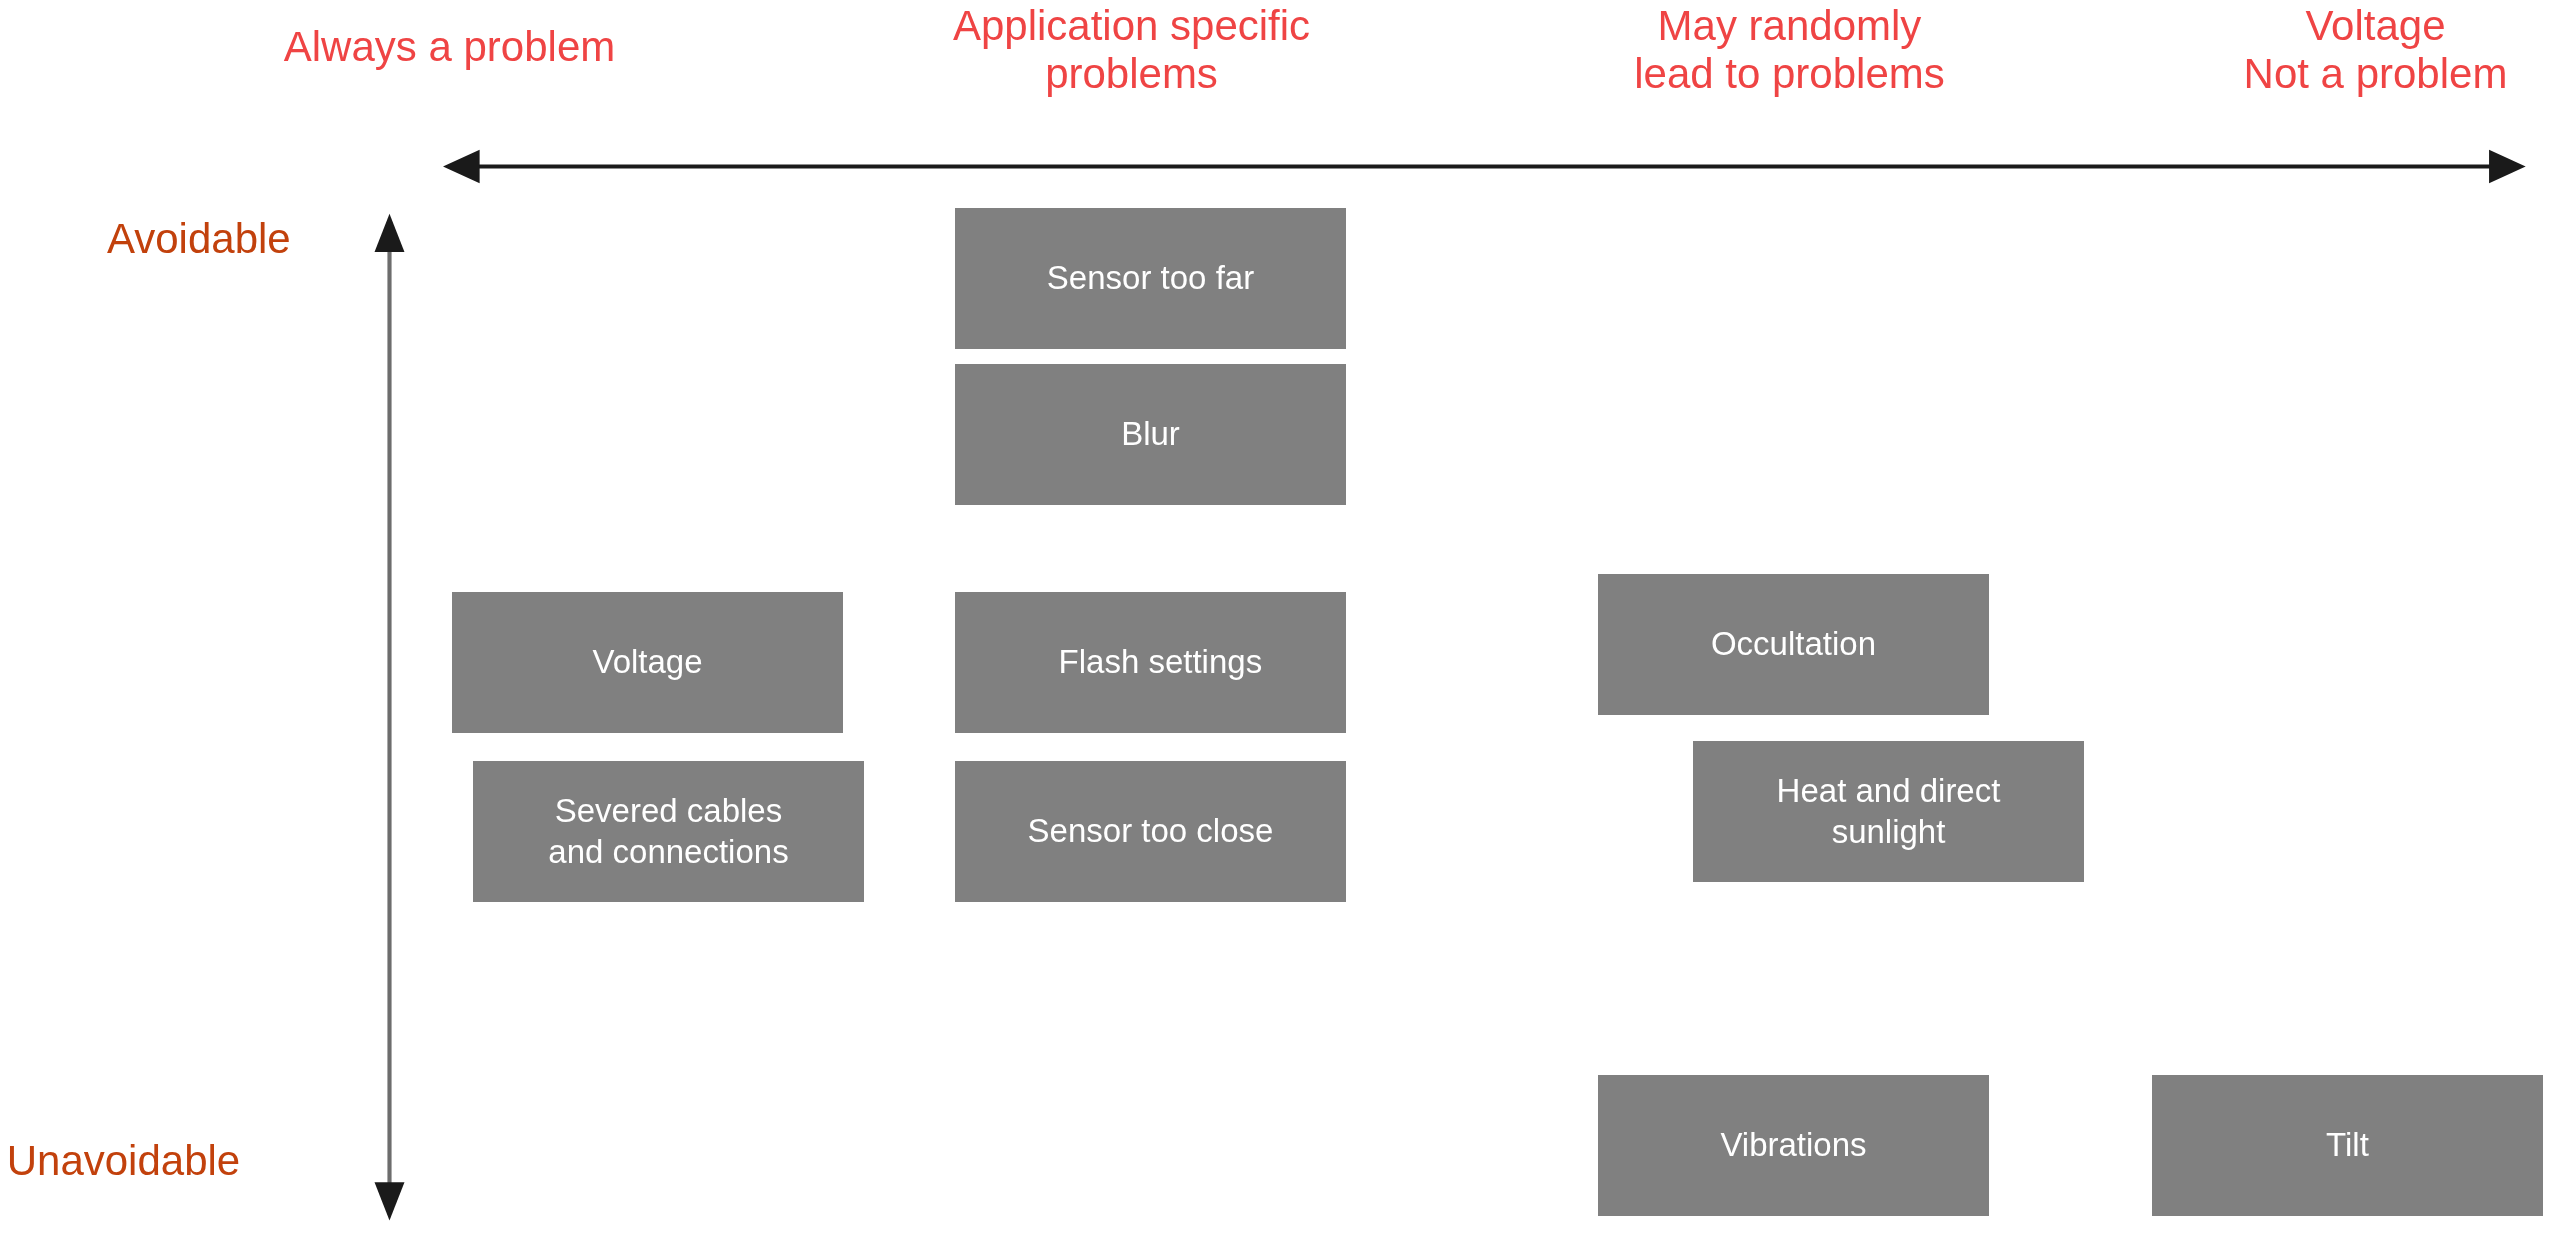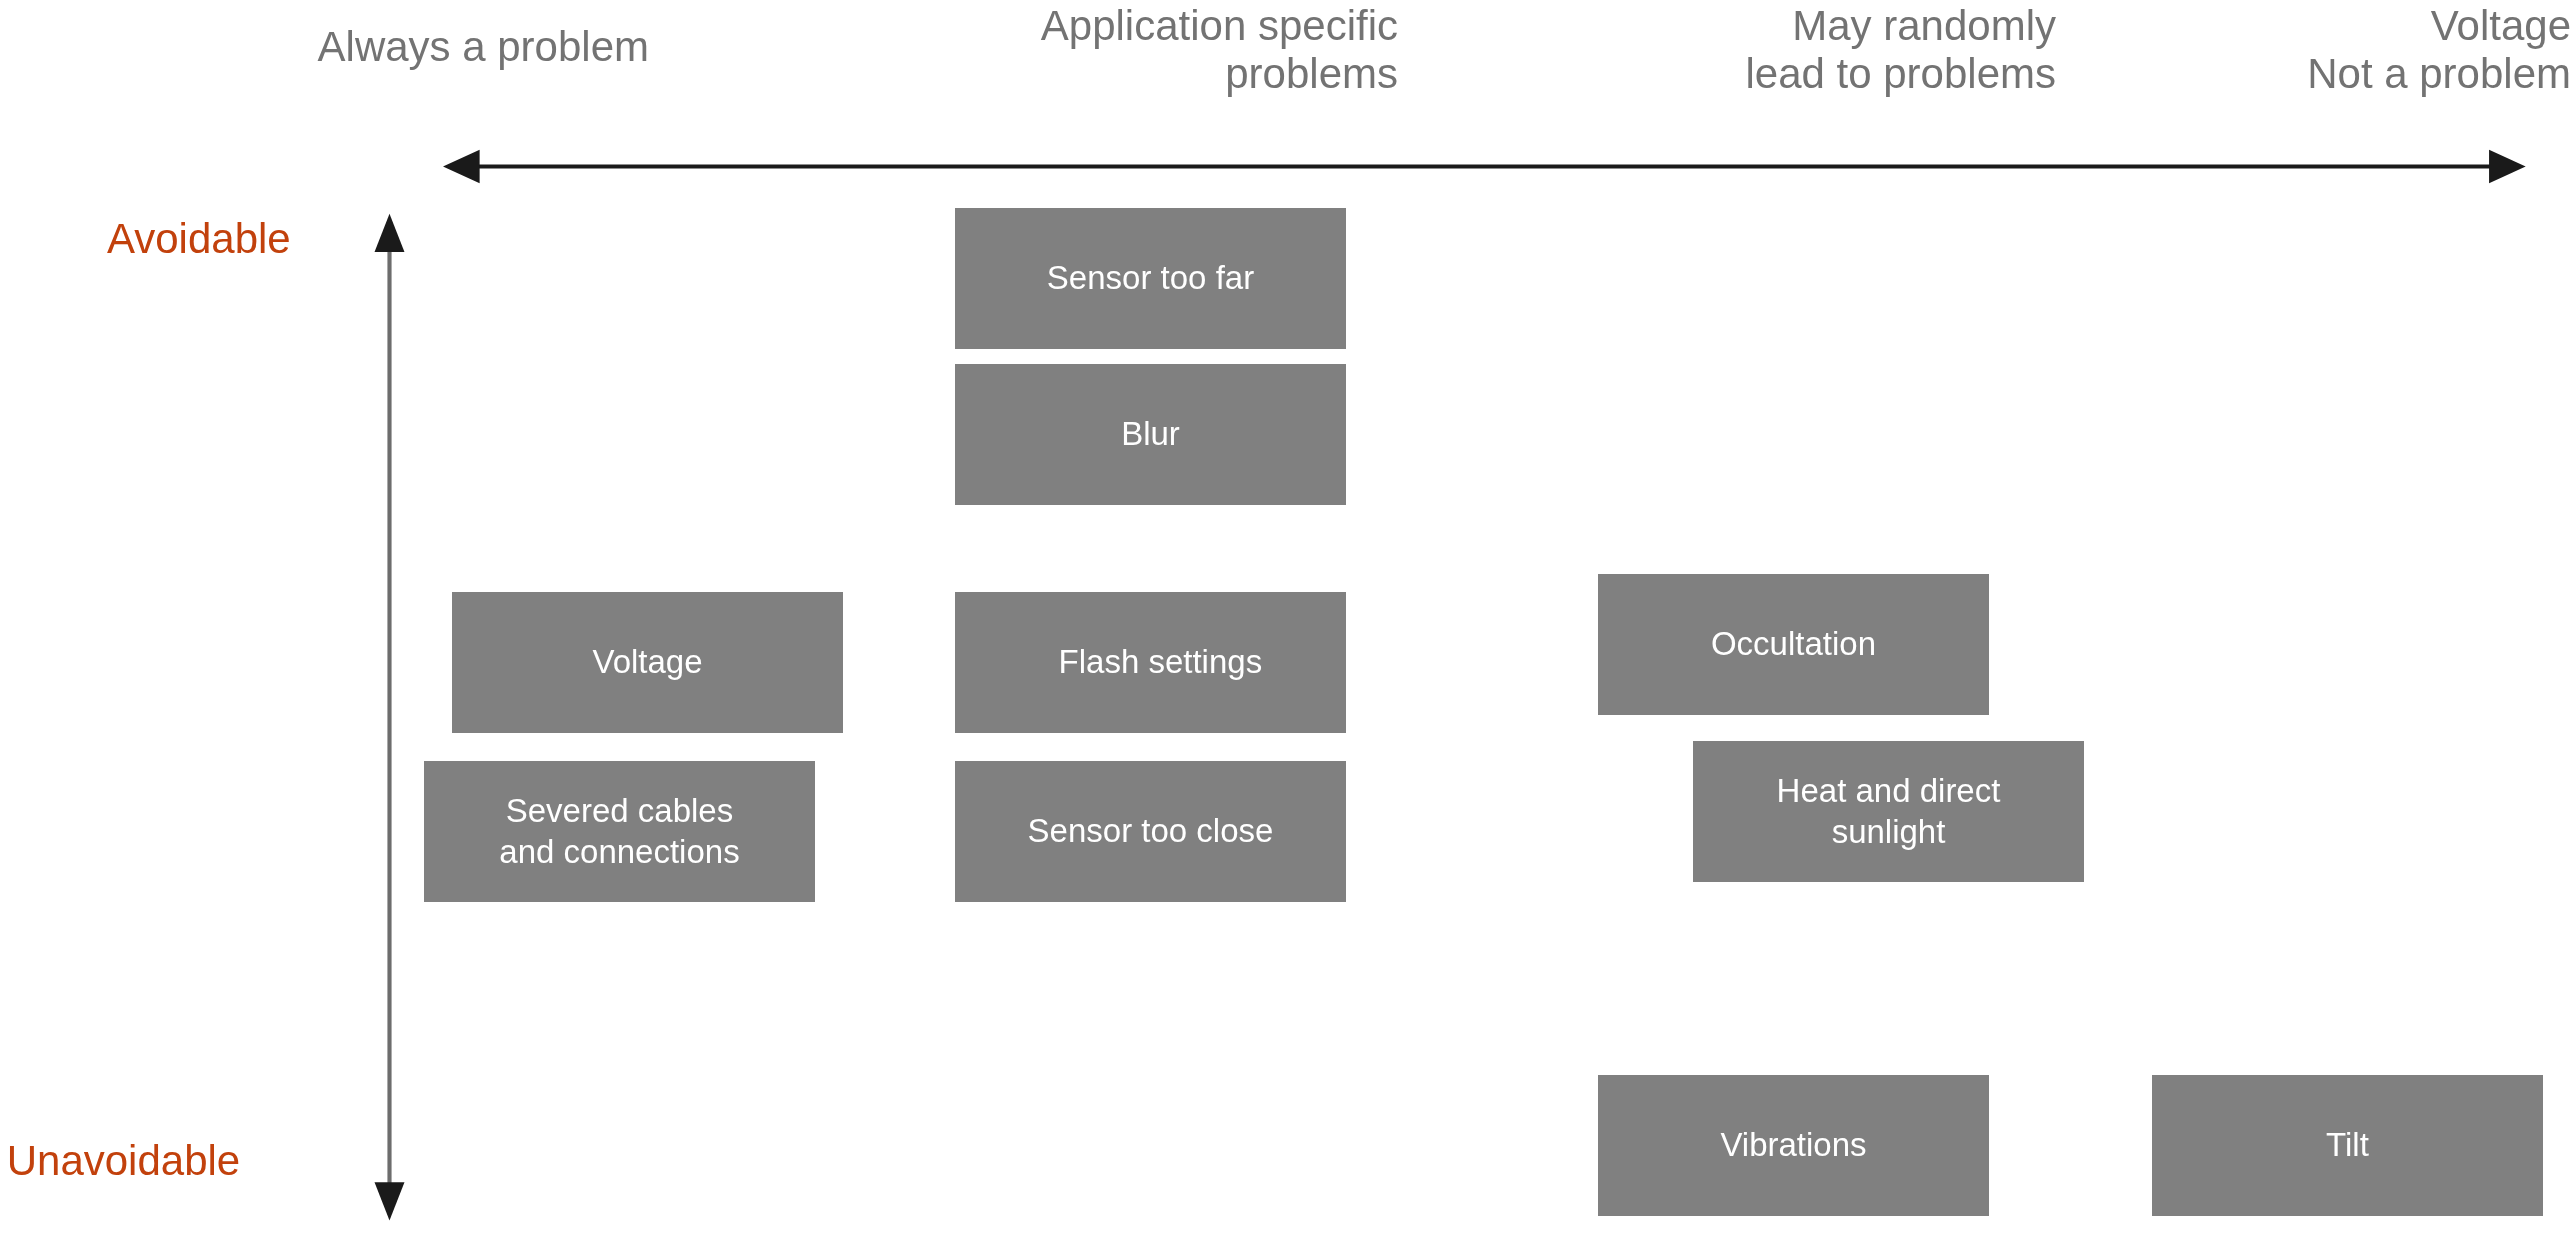--- a/index.html
+++ b/index.html
@@ -13,22 +13,22 @@
   #stage {
     position: relative;
     width: 2576px;
     height: 1252px;
     background: #ffffff;
   }
 
   
   .col-header {
     position: absolute;
-    text-align: right;
-    color: #737373;
+    text-align: center;
+    color: #ef4444;
     font-size: 42px;
     line-height: 1.16;
     font-weight: 400;
     white-space: pre-line;
   }
 
   
   .h-axis {
     position: absolute;
     left: 433px;
@@ -104,21 +104,21 @@
       <polygon points="28,1212 10,1166 46,1166" fill="#1a1a1a"></polygon>
     </svg>
   </div>
 
   <div class="v-label" id="label-avoidable">Avoidable</div>
 
   <div class="v-label" id="label-unavoidable">Unavoidable</div>
 
   <div class="box" style="left:452px; top:592px; width:391px; height:141px;">Voltage</div>
 
-  <div class="box" style="left:424px; top:761px; width:391px; height:141px;">Severed cables
+  <div class="box" style="left:473px; top:761px; width:391px; height:141px;">Severed cables
 and connections</div>
 
   <div class="box" style="left:955px; top:208px; width:391px; height:141px;">Sensor too far</div>
 
   <div class="box" style="left:955px; top:364px; width:391px; height:141px;">Blur</div>
 
   <div class="box" style="left:955px; top:592px; width:391px; height:141px;padding-left:28px;">Flash settings</div>
 
   <div class="box" style="left:955px; top:761px; width:391px; height:141px;">Sensor too close</div>
 

